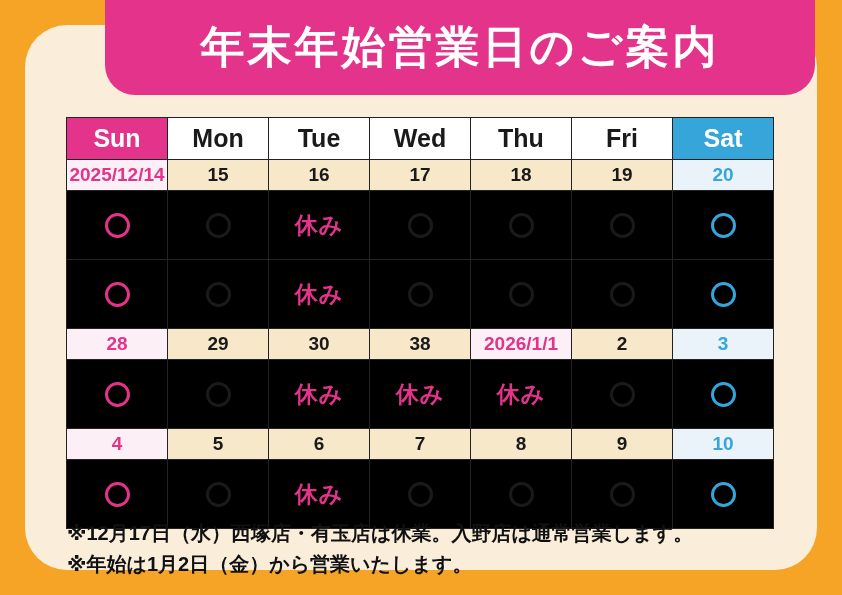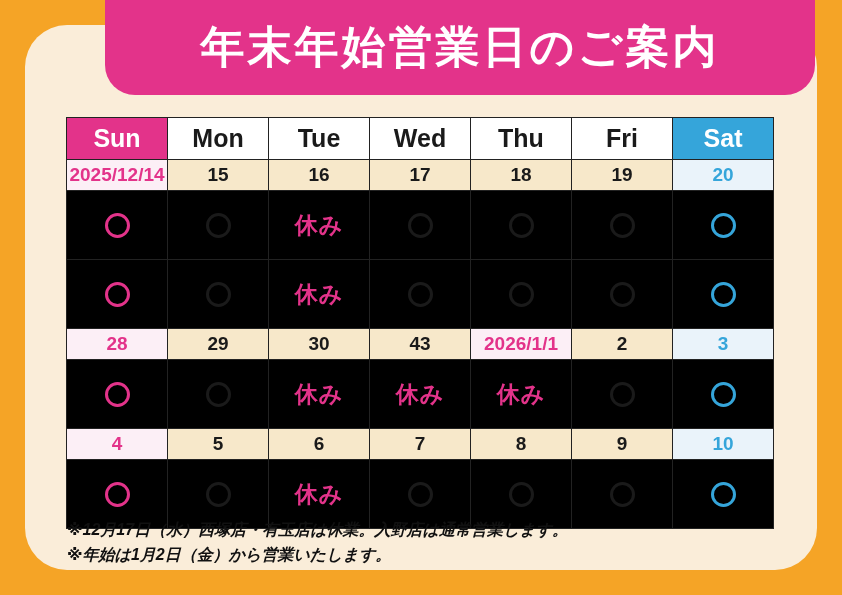--- a/index.html
+++ b/index.html
@@ -53,21 +53,21 @@
   .calendar td.st{height:69px;background:#000000;}
   .circle{
     display:inline-block;width:25px;height:25px;
     border:3px solid var(--ink);border-radius:50%;vertical-align:middle;
   }
   .circle.pk{border-color:var(--accent-pink);}
   .circle.bl{border-color:var(--accent-blue);}
   .closed{color:var(--accent-pink);font-size:23px;font-weight:600;letter-spacing:1px;}
   .notes{
     position:absolute;left:67px;top:518px;width:706px;
-    color:#111;font-size:16px;font-weight:bold;line-height:1.55;font-style:italic;
+    color:#111;font-size:20px;font-weight:bold;line-height:1.55;
   }
 </style>
 </head>
 <body>
 
 <div class="card"></div>
 
 <div class="banner">
   <h1>年末年始営業日のご案内</h1>
 </div>
@@ -112,21 +112,21 @@
       <td class="st"><span class="circle"></span></td>
       <td class="st"><span class="circle"></span></td>
       <td class="st"><span class="circle"></span></td>
       <td class="st"><span class="circle bl"></span></td>
     </tr>
 
     <tr>
       <td class="date d-sun">28</td>
       <td class="date d-wk">29</td>
       <td class="date d-wk">30</td>
-      <td class="date d-wk">43</td>
+      <td class="date d-wk">38</td>
       <td class="date d-hol">2026/1/1</td>
       <td class="date d-wk">2</td>
       <td class="date d-sat">3</td>
     </tr>
     <tr>
       <td class="st"><span class="circle pk"></span></td>
       <td class="st"><span class="circle"></span></td>
       <td class="st"><span class="closed">休み</span></td>
       <td class="st"><span class="closed">休み</span></td>
       <td class="st"><span class="closed">休み</span></td>

